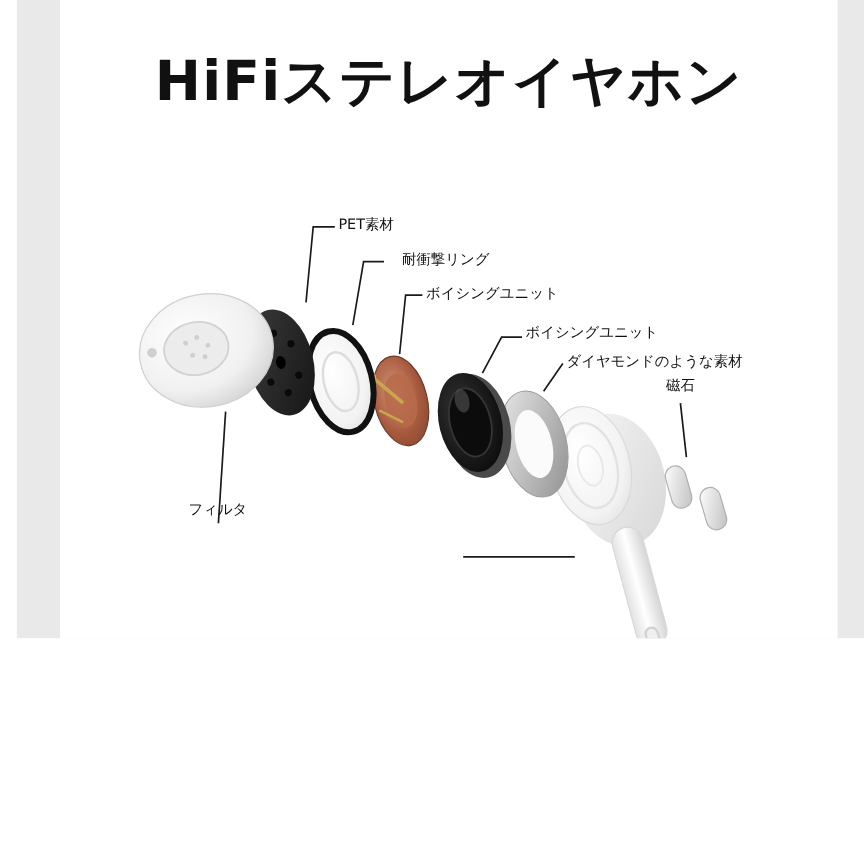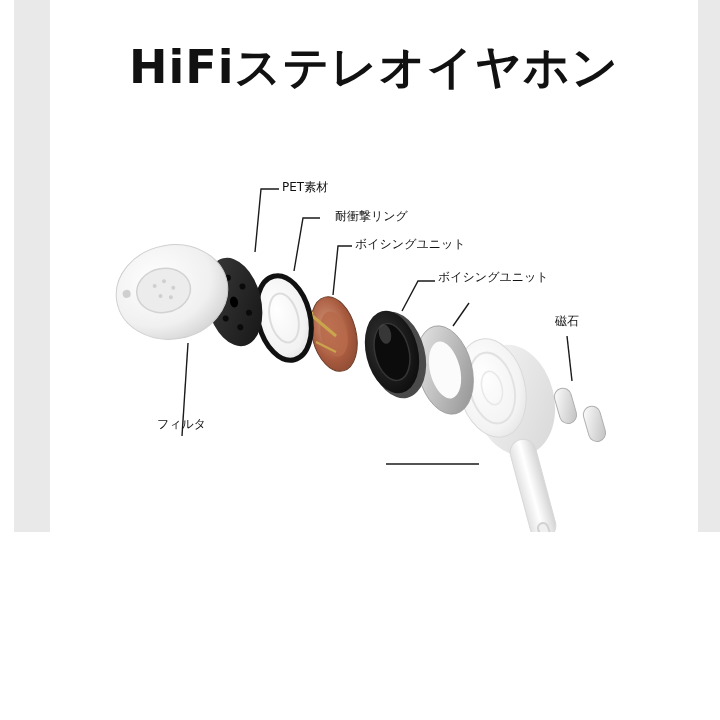--- a/index.html
+++ b/index.html
@@ -150,15 +150,16 @@
       <polyline points="553,336 558,381"></polyline>
       <polyline points="168,436 174,343"></polyline>
       <polyline points="372,464 465,464"></polyline>
     </g>
   </svg>
 
   <div class="label l-pet">PET素材</div>
   <div class="label l-shock">耐衝撃リング</div>
   <div class="label l-coil">ボイシングユニット</div>
   <div class="label l-voicing">ボイシングユニット</div>
+  <div class="label l-diamond">ダイヤモンドのような素材</div>
   <div class="label l-magnet">磁石</div>
   <div class="label l-filter">フィルタ</div>
 </div>
 
 </body></html>

